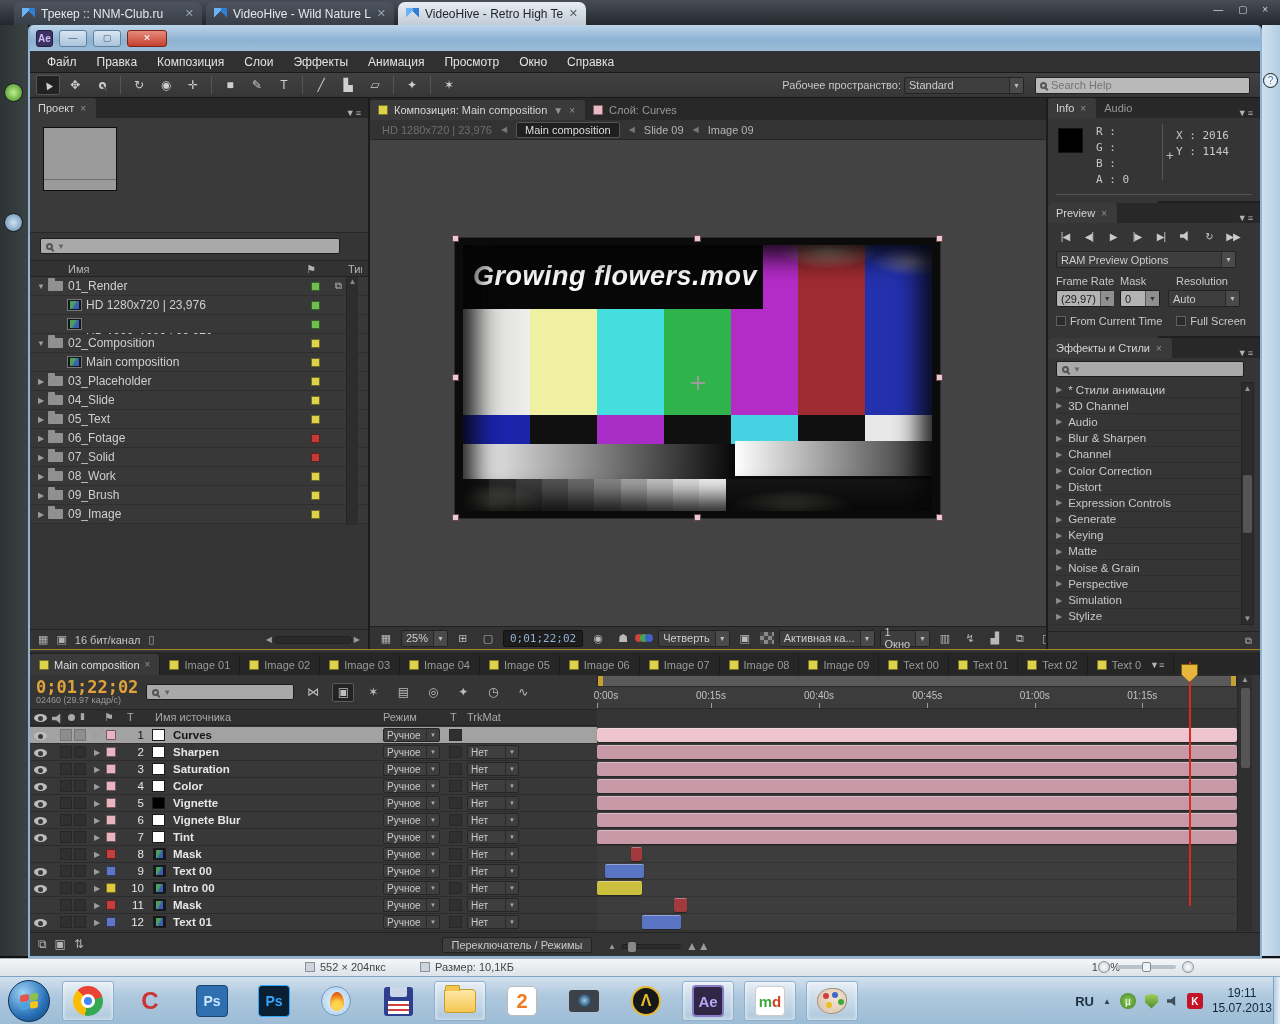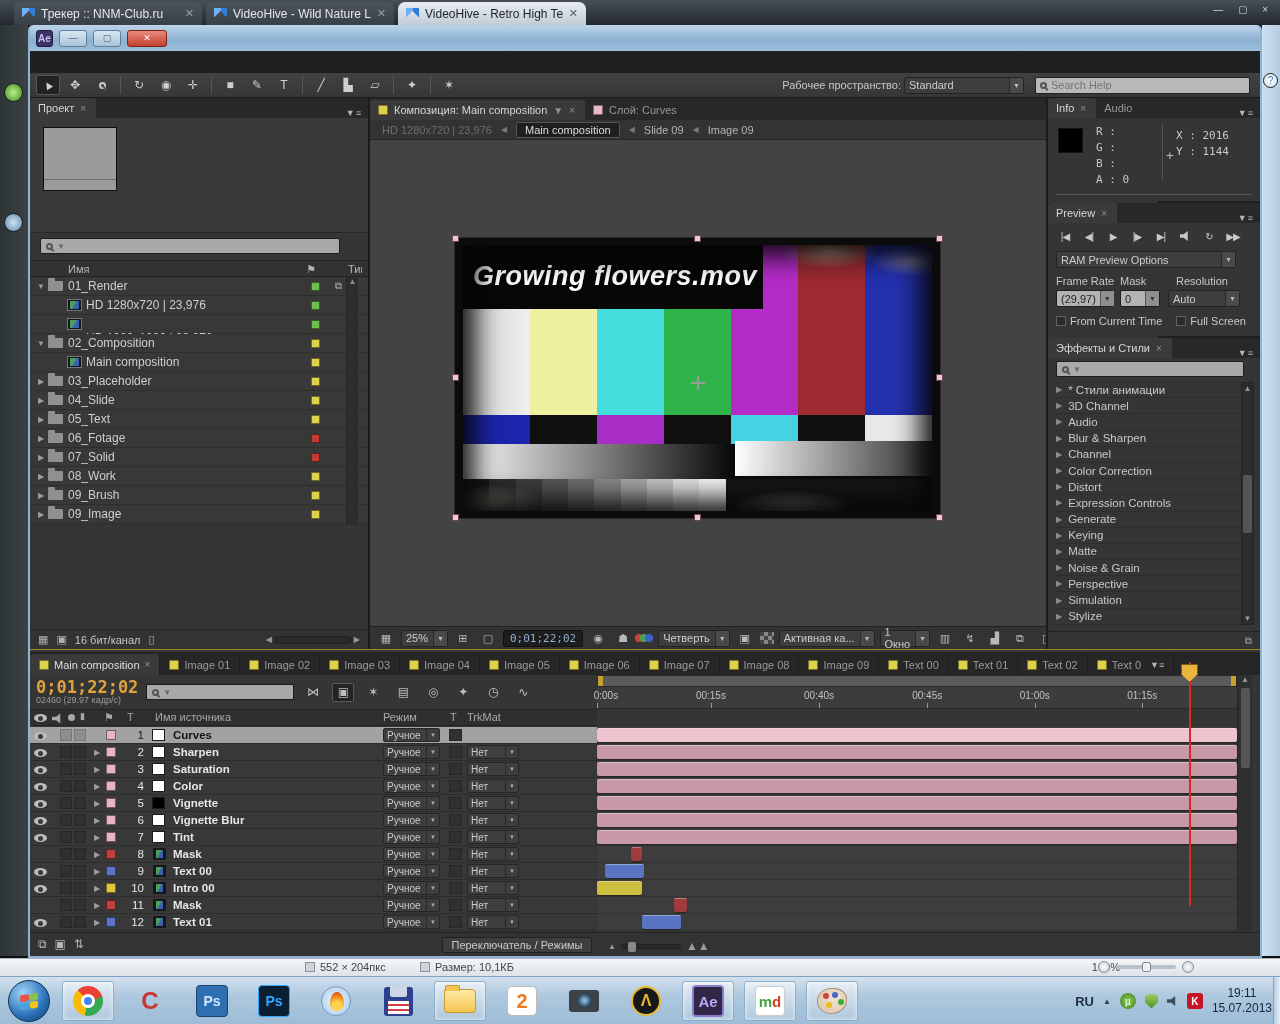--- a/index.html
+++ b/index.html
@@ -282,20 +282,31 @@
   </div>
 
   <div id="ae">
     <div id="titlebar">
       <span class="ae-badge">Ae</span>
       <span class="wbtn">—</span>
       <span class="wbtn">▢</span>
       <span class="wbtn close">✕</span>
     </div>
     <div id="ae-body">
+      <div id="menubar">
+          <span class="mitem">Файл</span>
+          <span class="mitem">Правка</span>
+          <span class="mitem">Композиция</span>
+          <span class="mitem">Слои</span>
+          <span class="mitem">Эффекты</span>
+          <span class="mitem">Анимация</span>
+          <span class="mitem">Просмотр</span>
+          <span class="mitem">Окно</span>
+          <span class="mitem">Справка</span>
+        </div>
       <div id="toolbar">
         <span class="tool pressed">
             <span style="display:inline-block;transform:rotate(-32deg)">▲</span>
           </span>
         <span class="tool">✥</span>
         <span class="tool">
             <span class="mag" style="border-color:#ccc"></span>
           </span>
         <span class="tsep"></span>
         <span class="tool">↻</span>
@@ -924,21 +935,21 @@
               </span>
             </div>
             <div class="trow">
               <span class="eye"></span>
               <span class="cellbox" style="left: 30px;"></span>
               <span class="cellbox" style="left: 44px;"></span>
               <span class="lexp">▶</span>
               <span class="lchip" style="background: rgb(232, 180, 192);"></span>
               <span class="lnum">6</span>
               <span class="lsw" style="background: rgb(255, 255, 255);"></span>
-              <span class="lname">Vignette Blur</span>
+              <span class="lname">Vignete Blur</span>
               <span class="modebox">
                 <span class="minidd">
                   <span>Ручное</span>
                   <span class="arr">▼</span>
                 </span>
               </span>
               <span class="tbox"></span>
               <span class="trkbox">
                 <span class="minidd">
                   <span>Нет</span>

